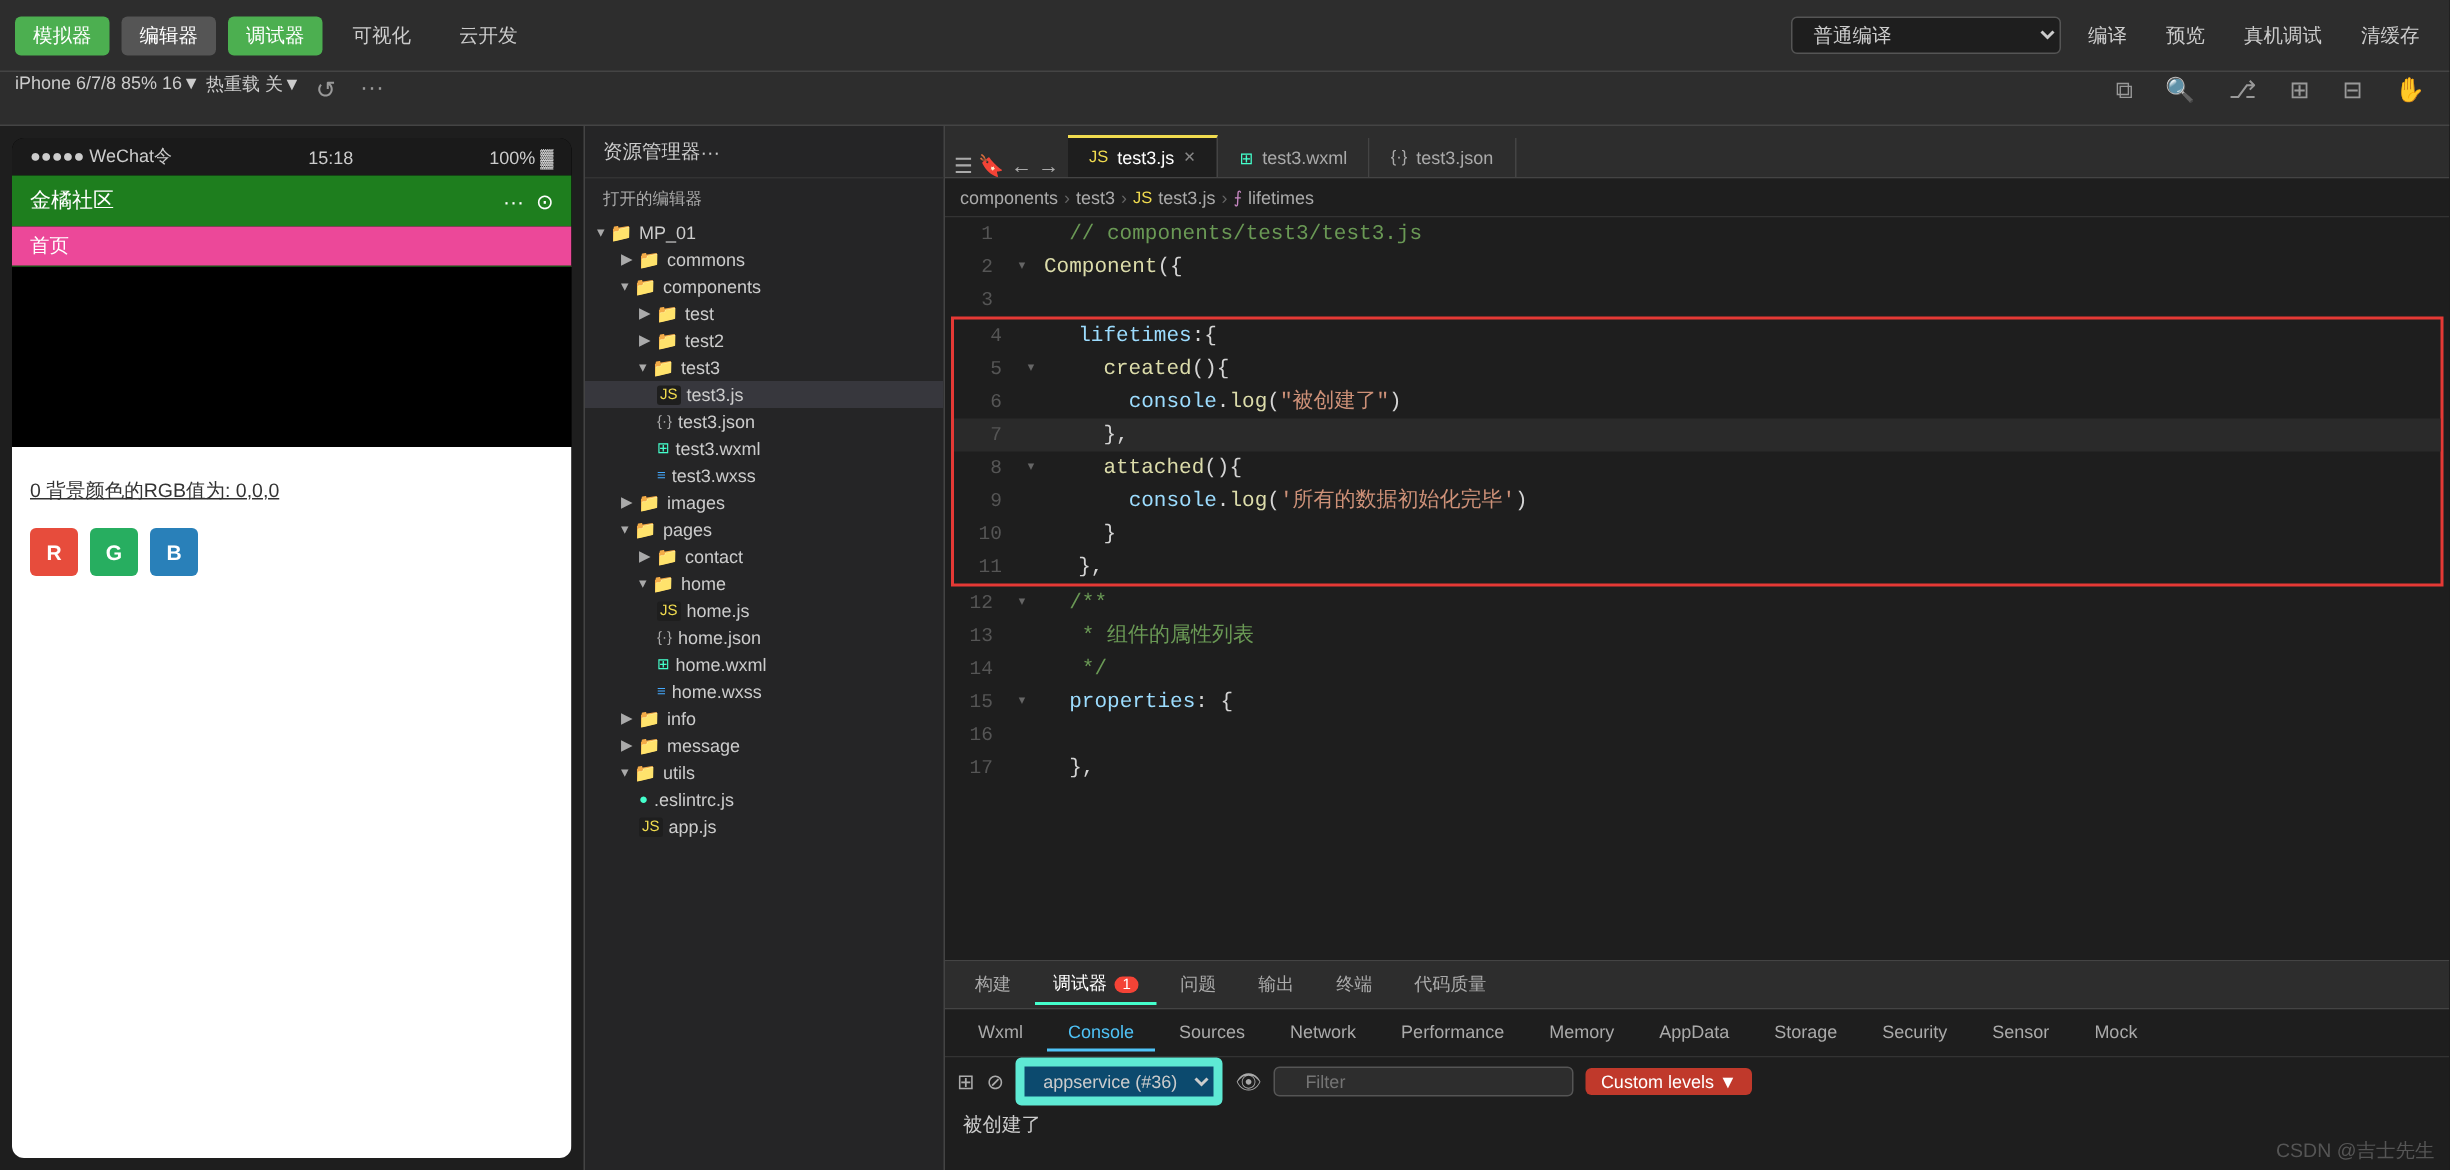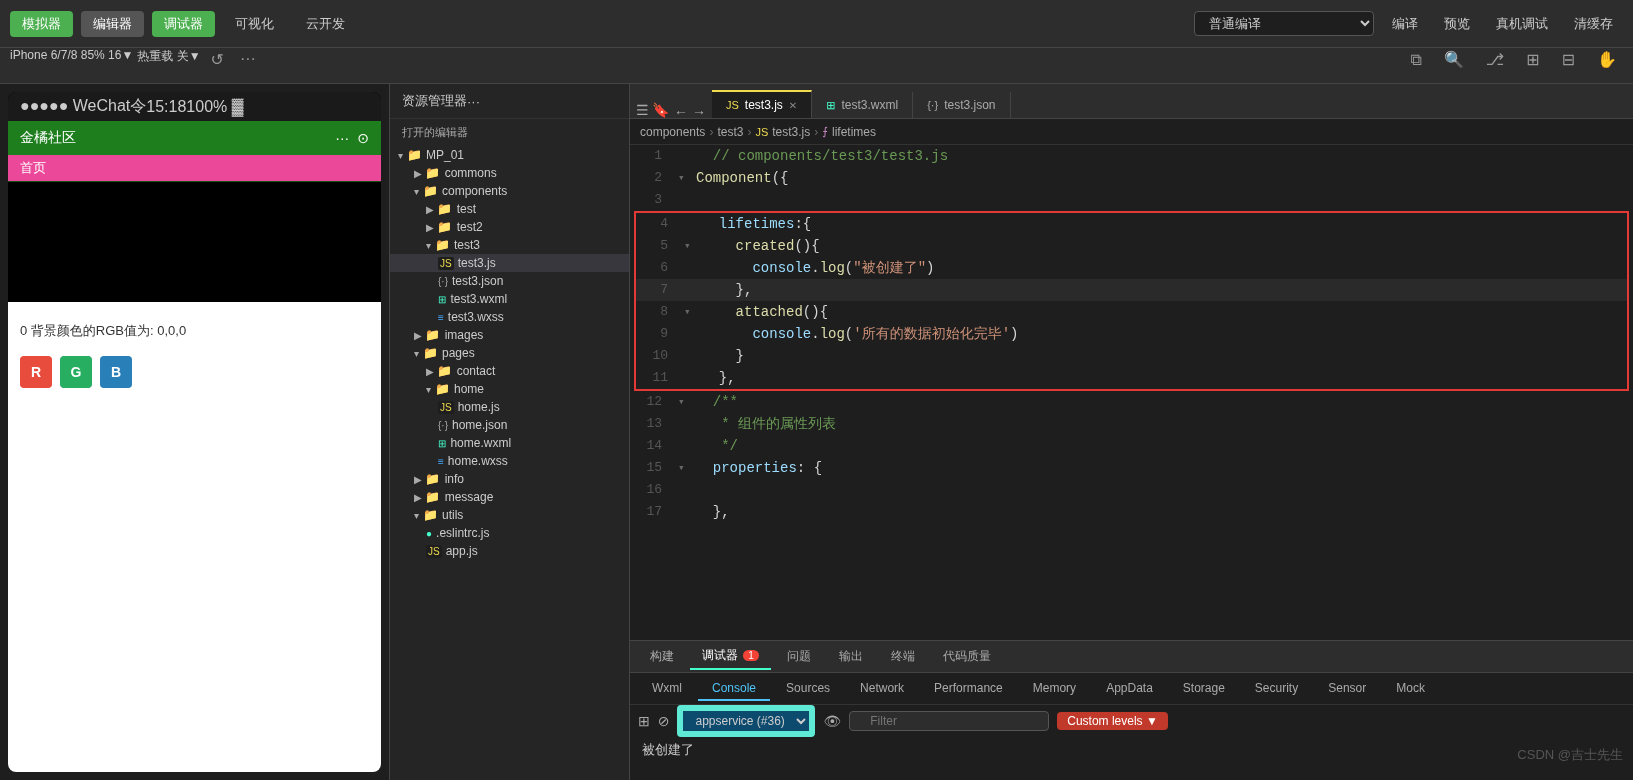--- a/index.html
+++ b/index.html
@@ -82,23 +82,24 @@
       background: #000;
       margin: 8px;
       border-radius: 8px;
       overflow: hidden;
       display: flex;
       flex-direction: column;
     }
     .phone-status-bar {
       background: #1a1a1a;
       color: #ccc;
-      font-size: 16px;
+      font-size: 12px;
       padding: 4px 12px;
       display: flex;
+      justify-content: space-between;
       align-items: center;
     }
     .phone-title-bar {
       background: #1e7e1e;
       color: white;
       font-size: 14px;
       padding: 8px 12px;
       display: flex;
       align-items: center;
       justify-content: space-between;
@@ -116,20 +117,21 @@
       padding: 12px;
     }
     .phone-content-dark {
       background: #000;
       height: 120px;
     }
     .phone-info-text {
       color: #333;
       font-size: 13px;
       padding: 8px 0;
+      text-decoration: underline;
     }
     .rgb-buttons {
       display: flex;
       gap: 8px;
       padding: 8px 0;
       align-items: center;
     }
     .rgb-btn {
       width: 32px; height: 32px;
       border-radius: 4px;
@@ -351,21 +353,21 @@
     }
     .console-output {
       flex: 1;
       padding: 4px 12px;
       color: #ccc;
       font-size: 13px;
       font-family: monospace;
     }
     .csdn-watermark {
       position: absolute;
-      bottom: 16px;
+      bottom: 4px;
       right: 10px;
       color: #555;
       font-size: 13px;
     }
   </style>
 </head>
 <body>
 
 <div class="top-toolbar">
   <button class="toolbar-btn green">模拟器</button>

